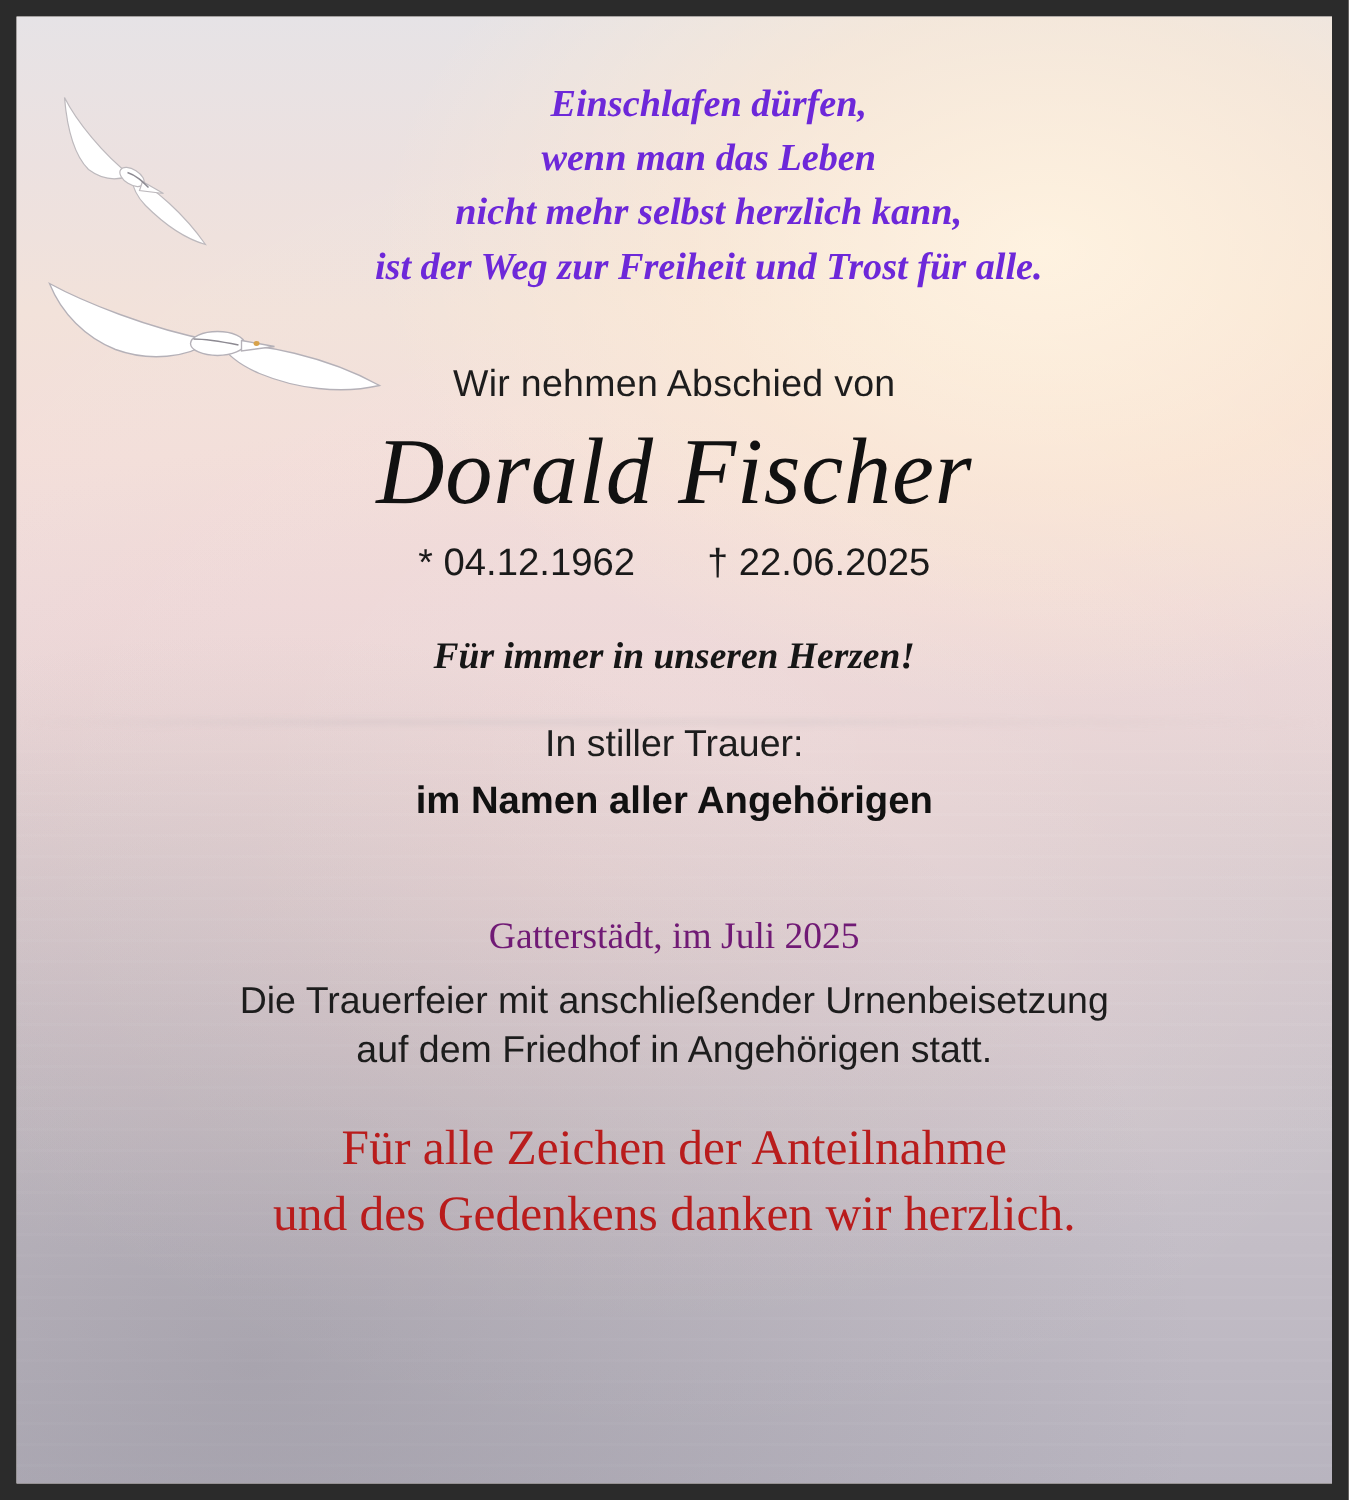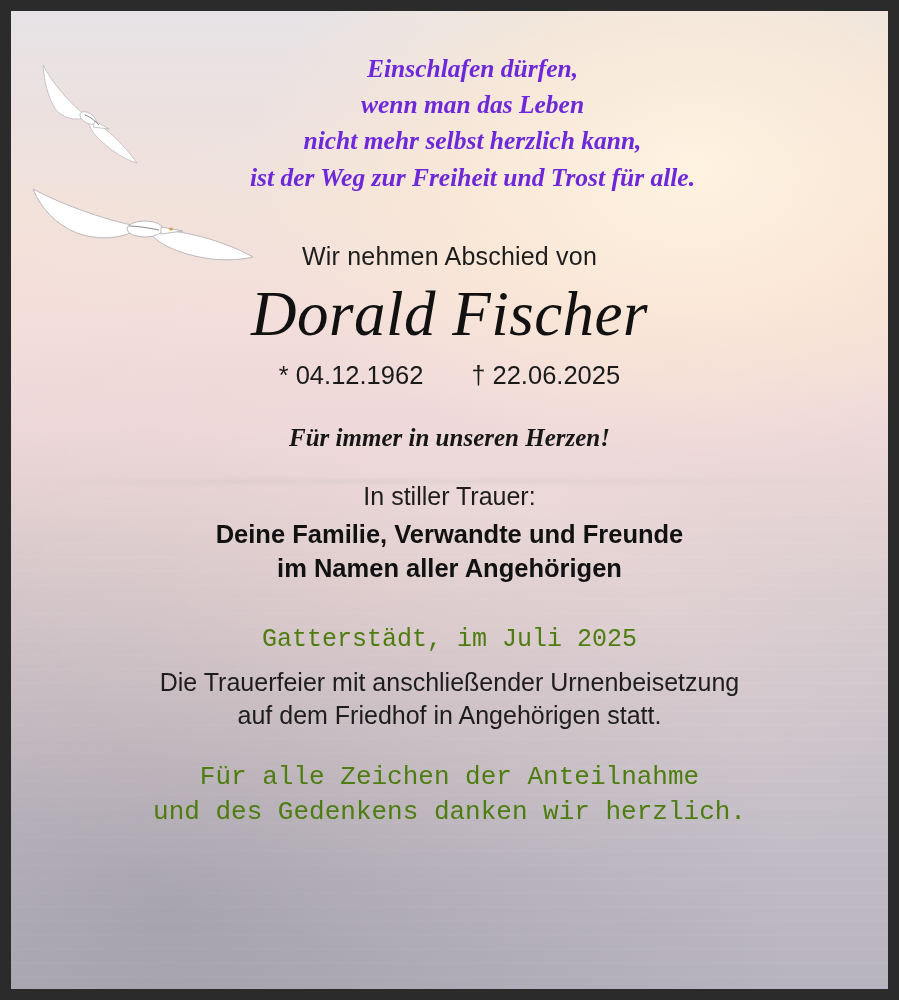--- a/index.html
+++ b/index.html
@@ -160,40 +160,40 @@
     font-family: "Liberation Sans", sans-serif;
     font-weight: 700;
     font-size: 25.5px;
     line-height: 1.34;
     color: #111111;
     margin-top: 6px;
   }
   .mourning-names .line { display: block; }
 
   .place-date {
-    font-family: Liberation Mono, monospace;
-    font-size: 25px;
-    color: #4d7c0f;
-    margin-top: 40px;
+    font-family: Liberation Serif, serif;
+    font-size: 25px;
+    color: #701a75;
+    margin-top: 60px;
   }
 
   .ceremony {
     font-family: "Liberation Sans", sans-serif;
     font-size: 25px;
     line-height: 1.32;
     color: #1d1d1d;
     margin-top: 12px;
   }
   .ceremony .line { display: block; }
 
   .thanks {
-    font-family: Liberation Mono, monospace;
-    font-size: 26px;
+    font-family: Liberation Serif, serif;
+    font-size: 33px;
     line-height: 1.32;
-    color: #4d7c0f;
+    color: #b91c1c;
     margin-top: 28px;
   }
   .thanks .line { display: block; }
 </style>
 </head>
 <body>
 
 <div class="obituary-frame">
 
   <div class="bg"></div>
@@ -245,21 +245,20 @@
       <span class="gap"></span>
       <span class="sym">†</span>
       <span>22.06.2025</span>
     </div>
 
     <div class="motto">Für immer in unseren Herzen!</div>
 
     <div class="mourning-intro">In stiller Trauer:</div>
 
     <div class="mourning-names">
-      <span class="line">Deine Familie, Verwandte und Freunde</span>
       <span class="line">im Namen aller Angehörigen</span>
     </div>
 
     <div class="place-date">Gatterstädt, im Juli 2025</div>
 
     <div class="ceremony">
       <span class="line">Die Trauerfeier mit anschließender Urnenbeisetzung</span>
       <span class="line">auf dem Friedhof in Angehörigen statt.</span>
     </div>
 

